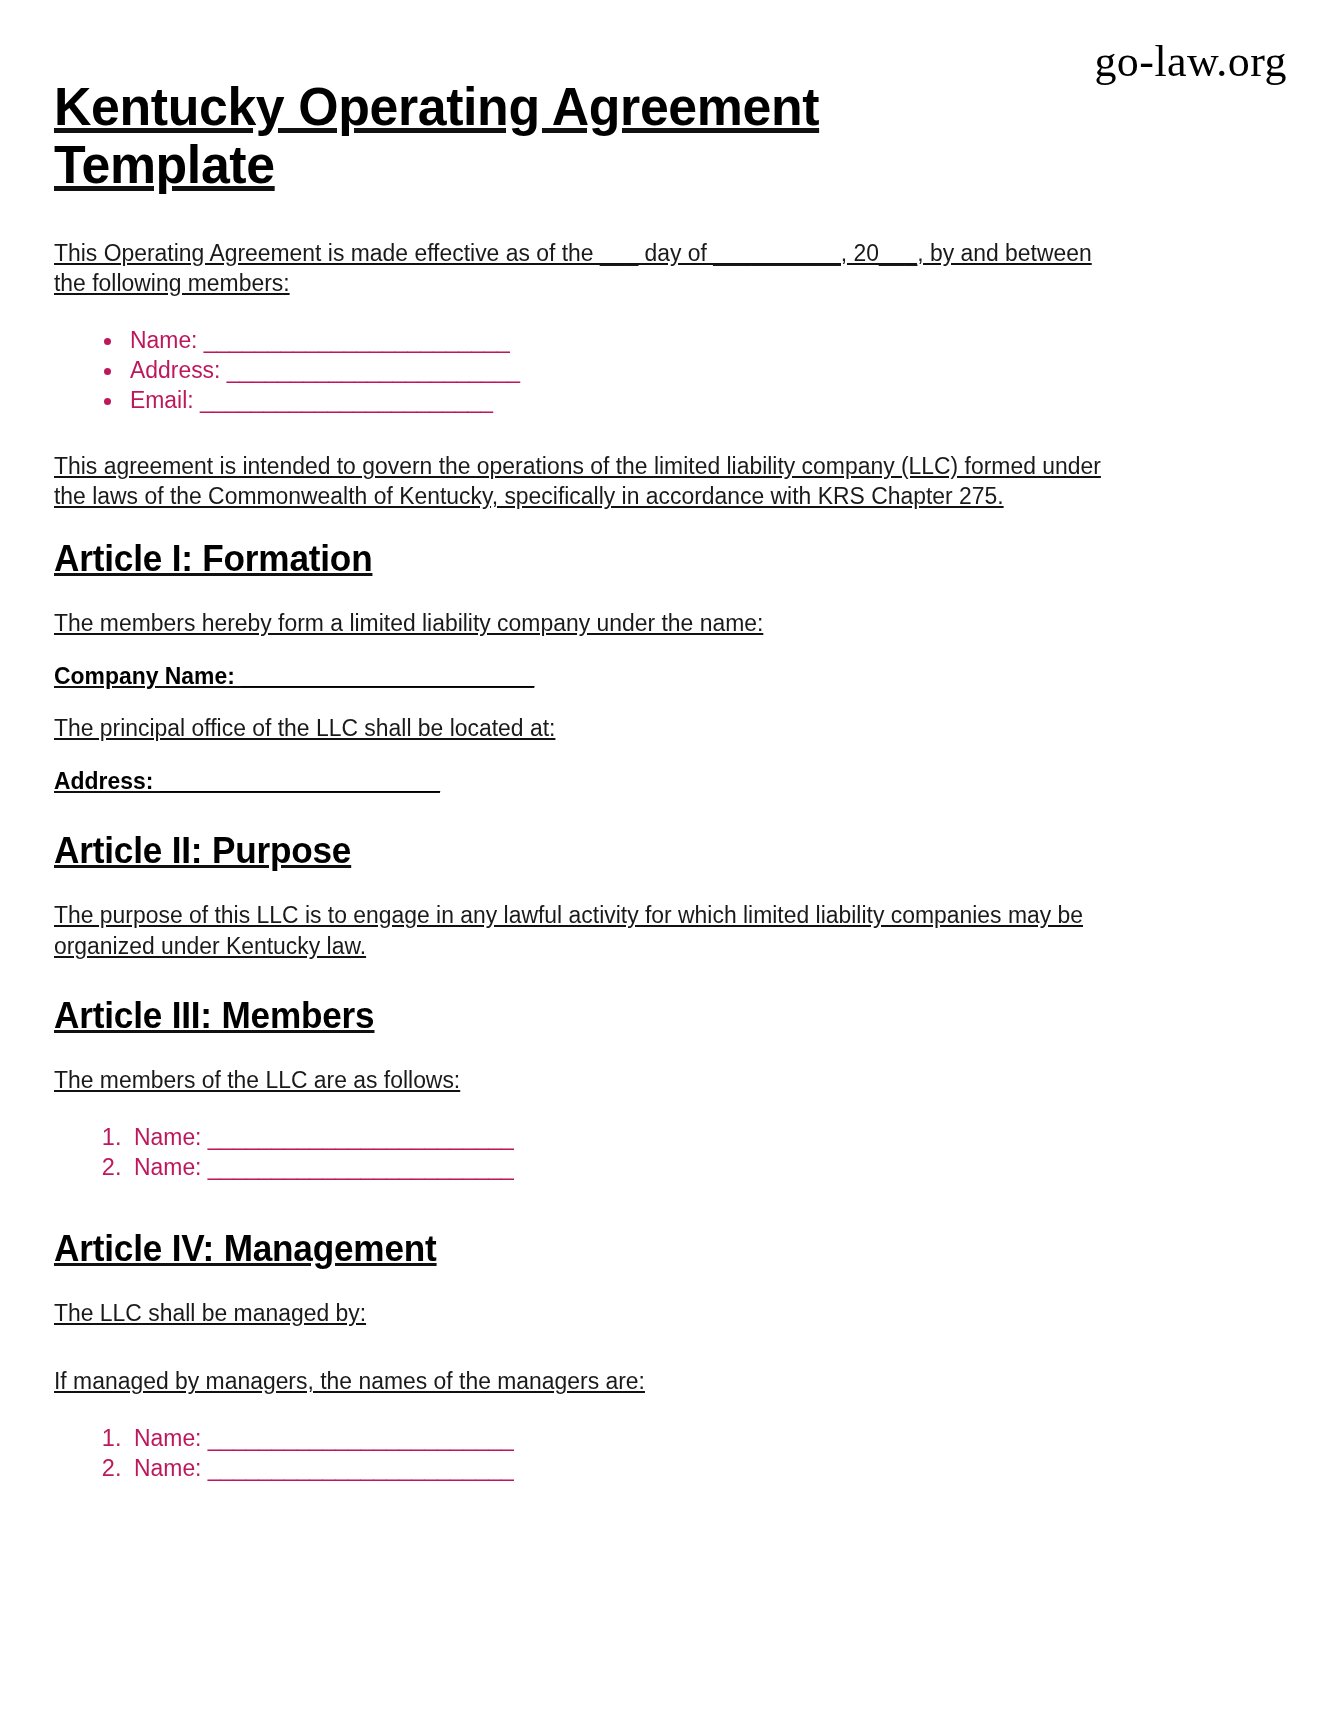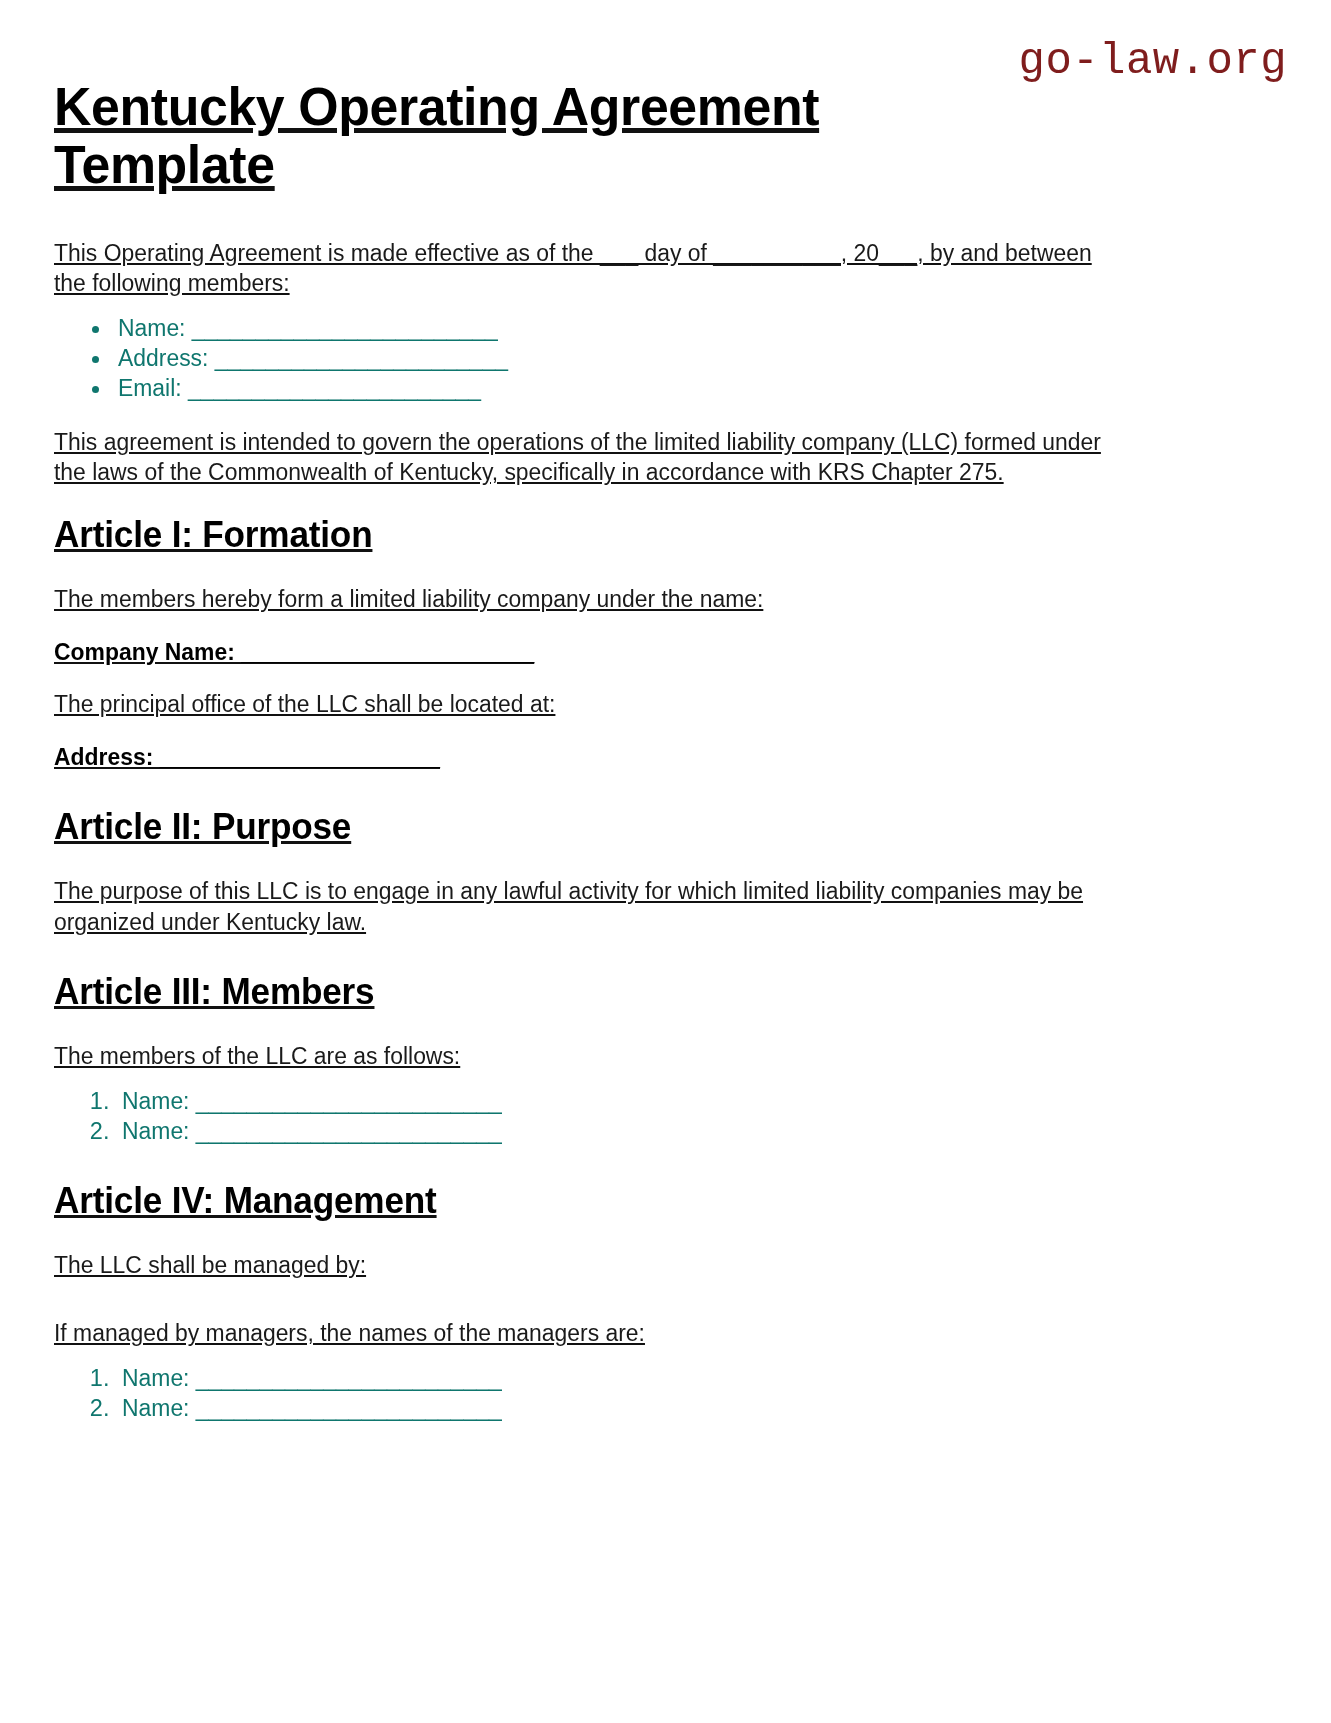--- a/index.html
+++ b/index.html
@@ -24,24 +24,24 @@
     box-sizing: border-box;
     padding: 0;
     background: #ffffff;
   }
 
   
   .site-logo {
     position: absolute;
     top: 36px;
     right: 44px;
-    font-family: Liberation Mono, monospace;
+    font-family: Liberation Serif, serif;
     font-size: 44px;
     letter-spacing: 0.01em;
-    color: #7f1d1d;
+    color: #000000;
     font-weight: 400;
     white-space: nowrap;
   }
 
   
   .content {
     position: absolute;
     left: 54px;
     top: 78px;
     width: 1080px;
@@ -85,25 +85,25 @@
     font-size: 23.5px;
     line-height: 1.30;
     margin: 0;
     font-weight: bold;
     color: #000000;
     transform: scaleX(0.975);
     transform-origin: left center;
   }
 
   ul.bullets, ol.numbers {
-    margin: 0;
+    margin: 12px;
     padding-left: 58px;
     font-size: 23.5px;
     line-height: 1.28;
-    color: #0f766e;
+    color: #be185d;
   }
   ul.bullets { list-style: disc; }
   ol.numbers { list-style: decimal; padding-left: 62px; }
 
   ul.bullets li, ol.numbers li {
     margin: 0;
     padding-left: 6px;
   }
   ul.bullets li::marker { font-size: 0.95em; }
   ol.numbers li::marker { font-size: 1em; }

